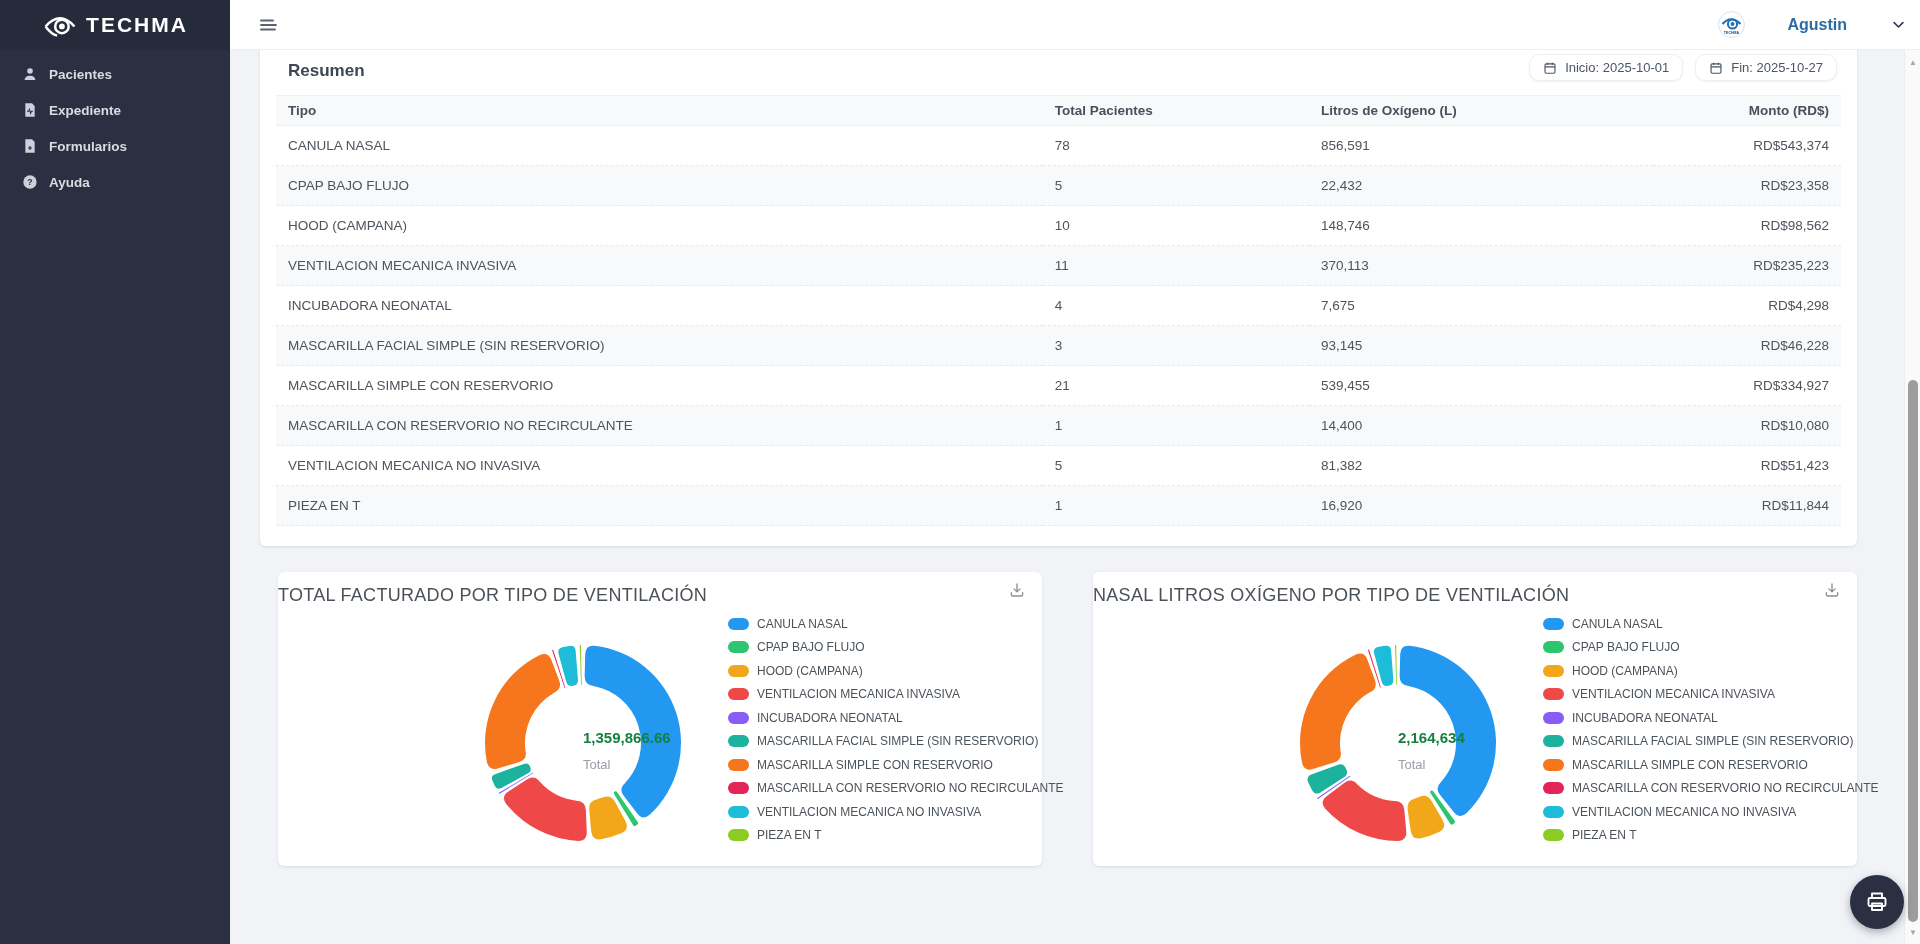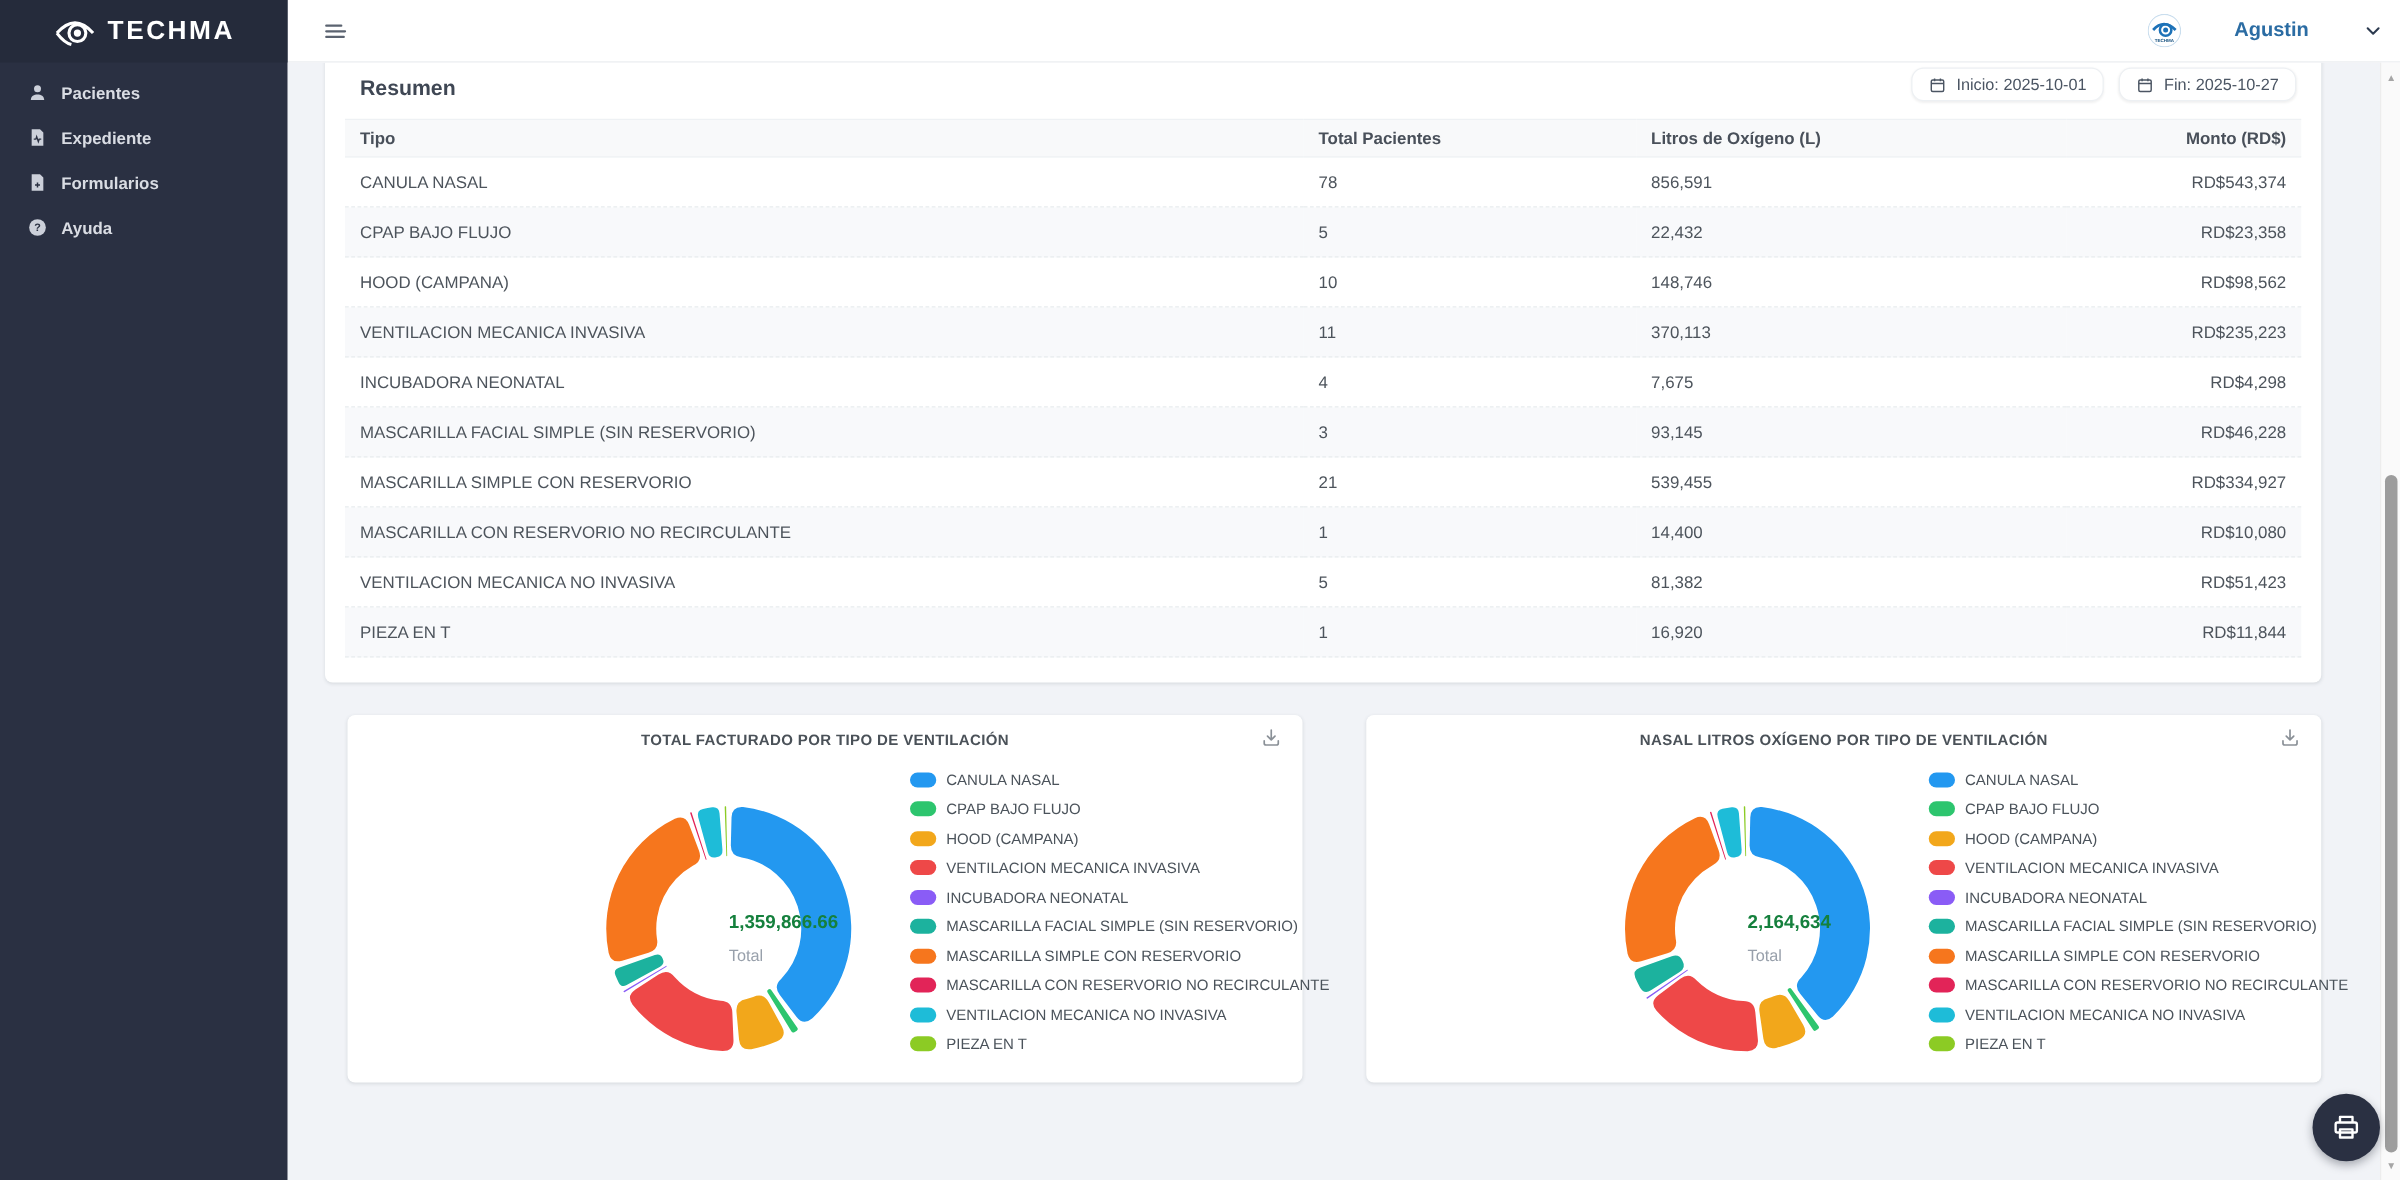--- a/index.html
+++ b/index.html
@@ -37,21 +37,21 @@
   table.summary-table { width:100%; border-collapse:collapse; font-size:13.5px; color:#4d545c; }
   .summary-table th { text-align:left; background:#f8f9fa; padding:7px 12px; font-weight:700; color:#49505a; border-top:1px solid #eef1f4; border-bottom:1px solid #eef1f4; font-size:13.5px; }
   .summary-table th:last-child, .summary-table td:last-child { text-align:right; }
   .summary-table td { padding:12px 12px; border-bottom:1px dashed #e7ebee; }
   .summary-table tr.striped { background:#f8f9fb; }
   .col-tipo{width:49%;} .col-pac{width:17%;} .col-lit{width:22%;} .col-mon{width:12%;}
 
   
   .charts-row { display:flex; gap:51px; margin:26px 0 0 18px; }
   .chart-card { width:764px; height:294px; position:relative; }
-  .chart-title { position:absolute; top:13px; left:0; right:0; text-align:center; font-size:12px; font-weight:700; color:#4a5158; letter-spacing:.3px; }
+  .chart-title { position:absolute; top:13px; left:0; right:0; text-align:left; font-size:18px; font-weight:400; color:#4a5158; letter-spacing:.3px; }
   .download-btn { position:absolute; top:9px; right:16px; background:none; border:none; cursor:pointer; color:#8a9097; }
   svg.donut { position:absolute; left:195px; top:61px; }
   .center-label { position:absolute; left:305px; top:157px; text-align:left; }
   .cl-number { font-size:15px; font-weight:700; color:#15803d; }
   .cl-total { font-size:13px; color:#98a0ab; margin-top:11px; }
   .legend { position:absolute; left:450px; top:42px; display:flex; flex-direction:column; gap:4px; list-style:none; }
   .legend-item { display:flex; align-items:center; gap:8px; height:19.5px; cursor:pointer; }
   .swatch { width:21px; height:12px; border-radius:6px; flex:0 0 21px; }
   .legend-text { font-size:12px; color:#4b535b; white-space:nowrap; }
 

